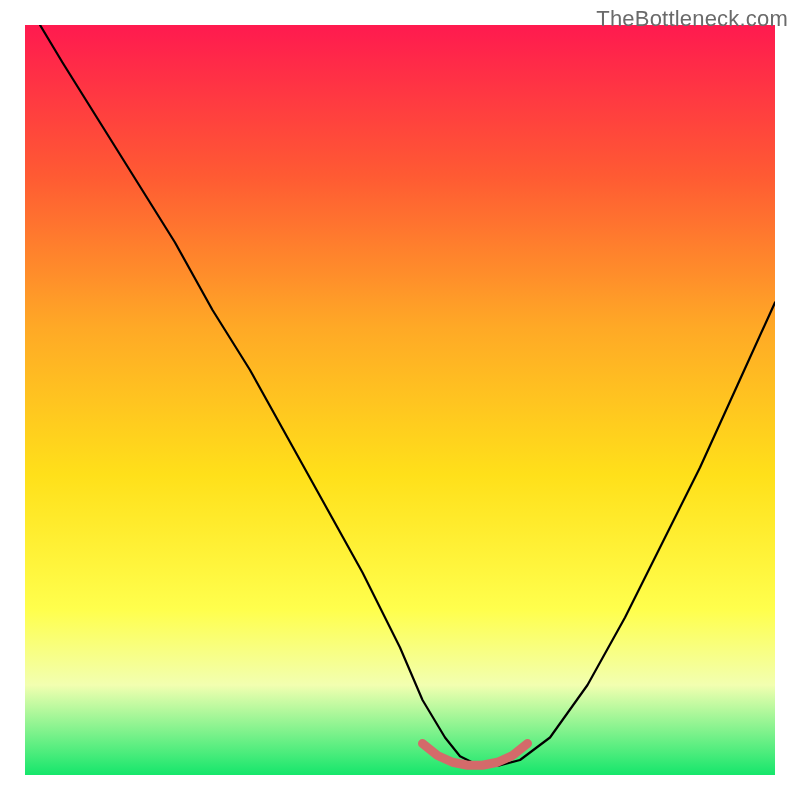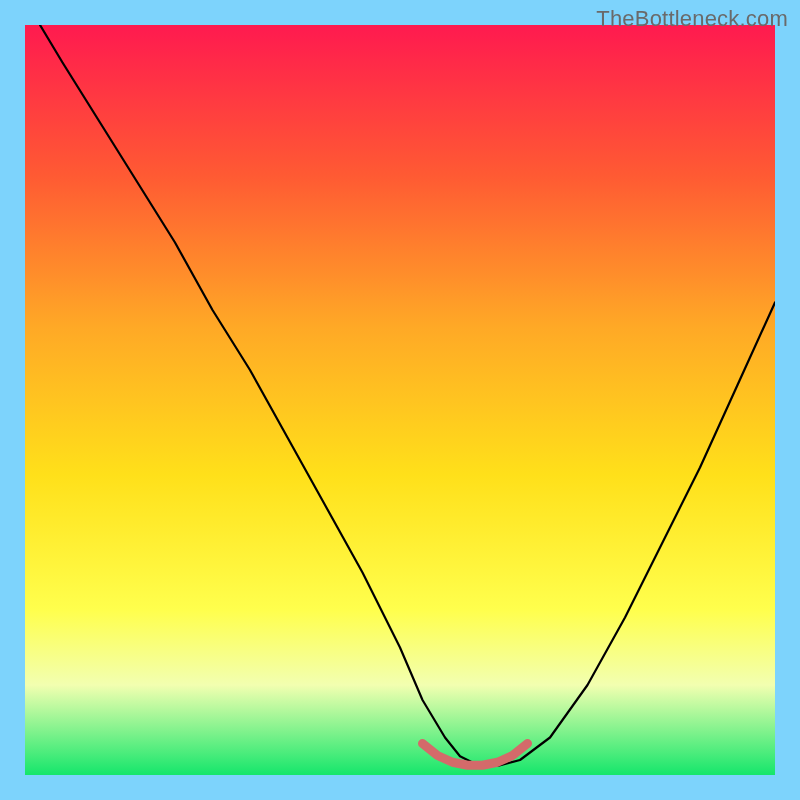--- a/index.html
+++ b/index.html
@@ -3,21 +3,21 @@
 <meta charset="utf-8">
 <style>
   * { margin: 0; padding: 0; box-sizing: border-box; }
   html, body { width: 800px; height: 800px; overflow: hidden; }
   body { background: #000; font-family: Arial, Helvetica, sans-serif; }
 
   .frame {
     position: absolute;
     left: 0; top: 0;
     width: 800px; height: 800px;
-    background: #7dd3fc;
+    background: #ffffff;
   }
 
   .plot-area {
     position: absolute;
     left: 25px;
     top: 25px;
     width: 750px;
     height: 750px;
     overflow: hidden;
   }

